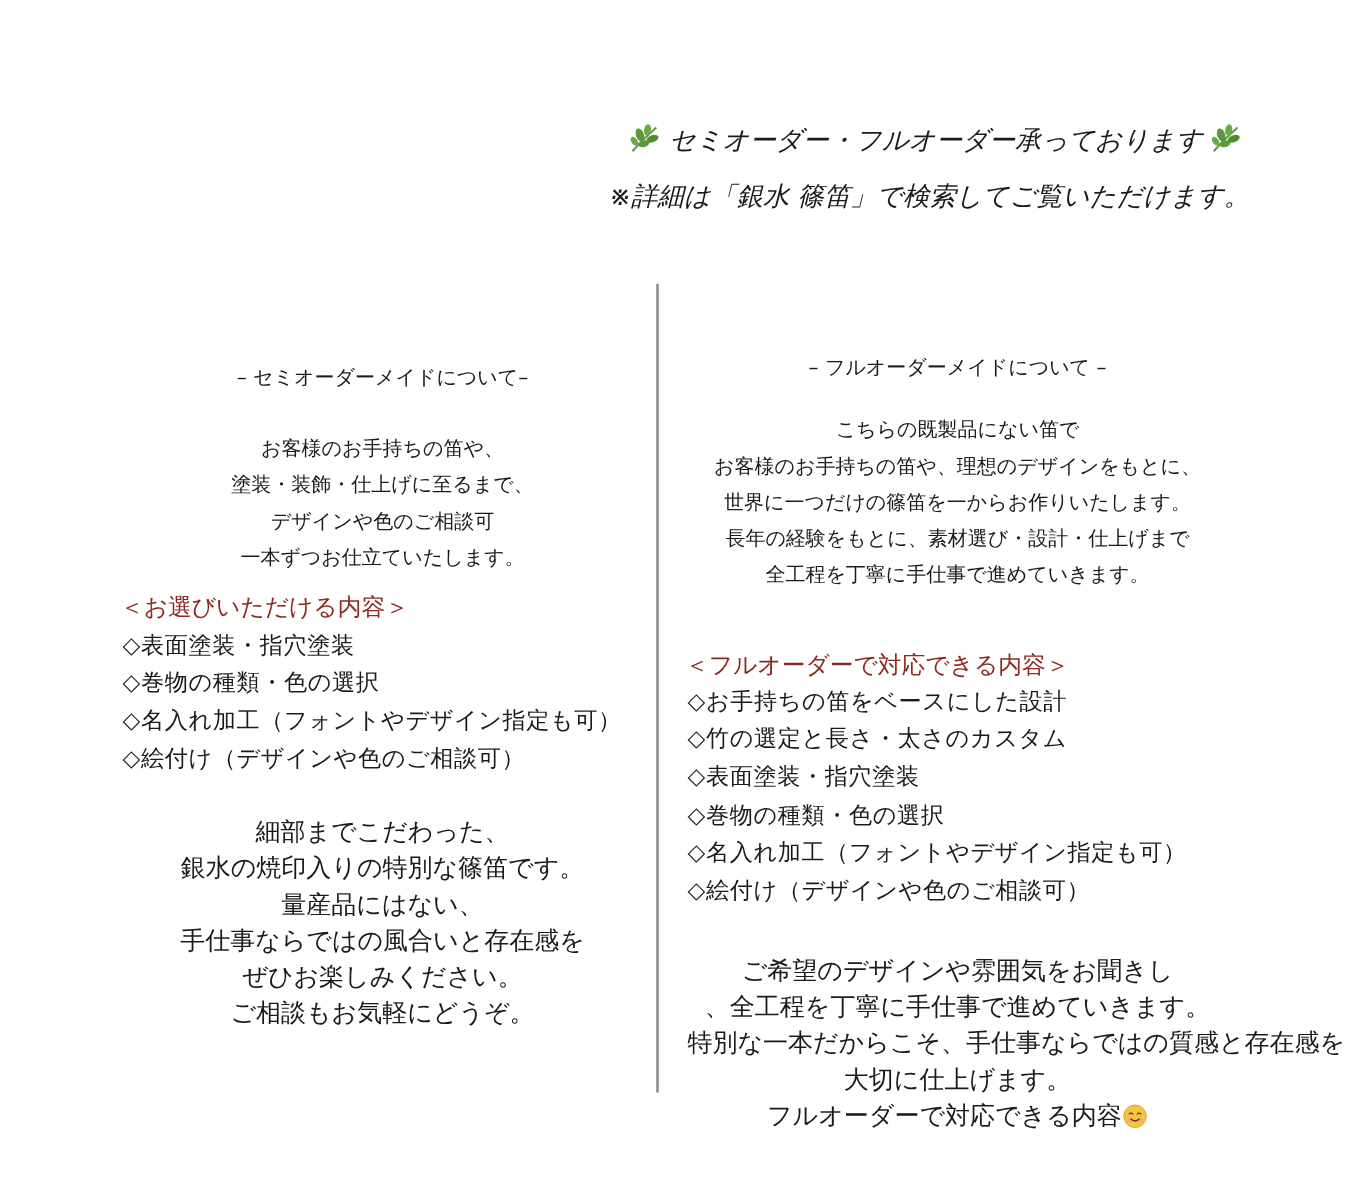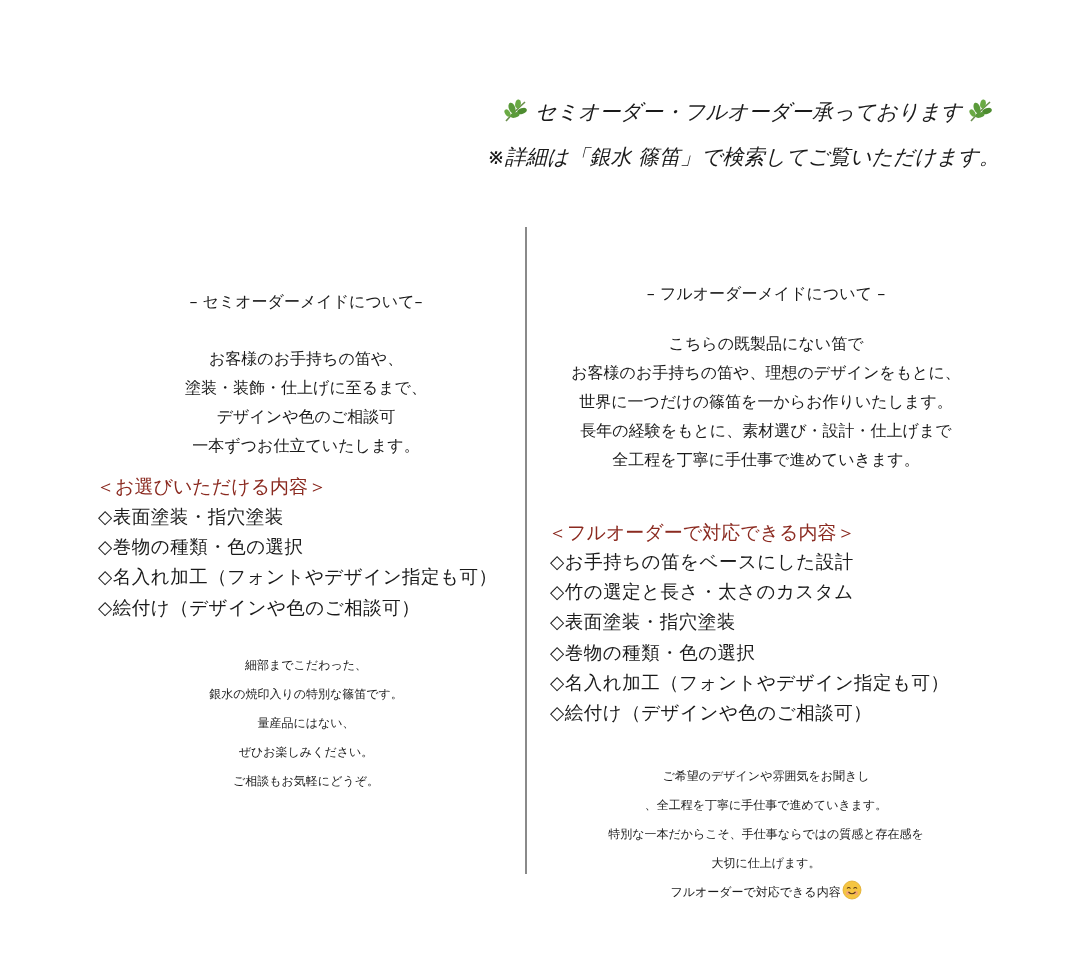--- a/index.html
+++ b/index.html
@@ -95,21 +95,21 @@
     }
     .options-list li {
       font-size: 18.5px;
       line-height: 30.2px;
       height: 30.2px;
       white-space: nowrap;
       letter-spacing: 0.5px;
     }
     .outro {
       text-align: center;
-      font-size: 12px;
+      font-size: 20px;
       line-height: 29px;
       white-space: nowrap;
     }
     .col-left .outro { margin-top: 28px; }
     .col-right .outro { margin-top: 34px; }
     .smile {
       display: inline-block;
       width: 20px;
       height: 20px;
       vertical-align: -4px;
@@ -154,20 +154,21 @@
   <ul class="options-list">
     <li>◇表面塗装・指穴塗装</li>
     <li>◇巻物の種類・色の選択</li>
     <li>◇名入れ加工（フォントやデザイン指定も可）</li>
     <li>◇絵付け（デザインや色のご相談可）</li>
   </ul>
   <div class="outro">
     <div>細部までこだわった、</div>
     <div>銀水の焼印入りの特別な篠笛です。</div>
     <div>量産品にはない、</div>
+    <div>手仕事ならではの風合いと存在感を</div>
     <div>ぜひお楽しみください。</div>
     <div>ご相談もお気軽にどうぞ。</div>
   </div>
 </div>
 
 <div class="col col-right">
   <div class="section-title">– フルオーダーメイドについて –</div>
   <div class="intro">
     <div>こちらの既製品にない笛で</div>
     <div>お客様のお手持ちの笛や、理想のデザインをもとに、</div>

